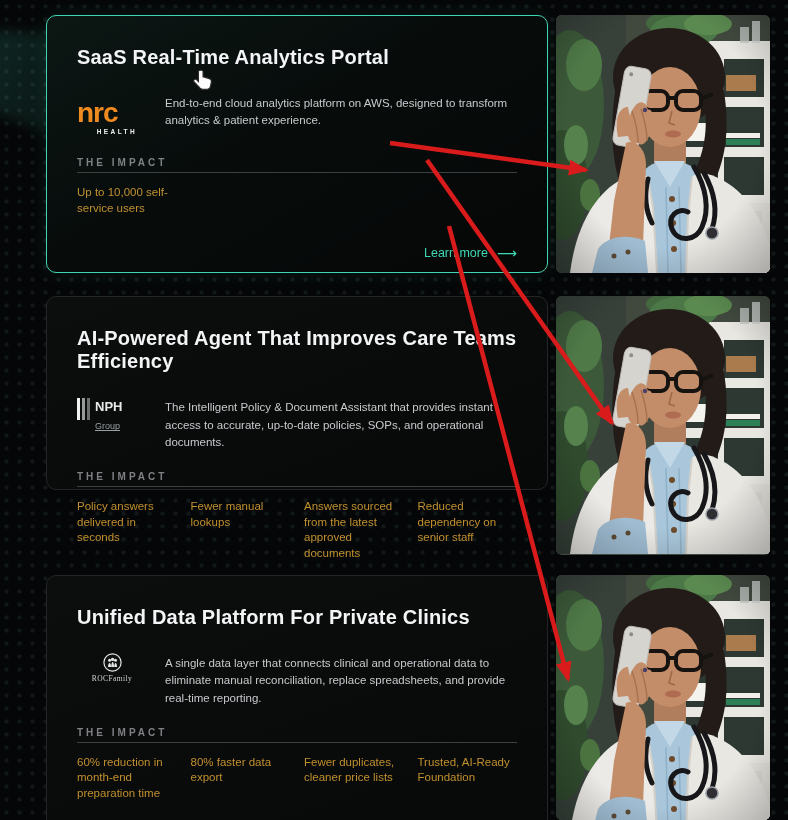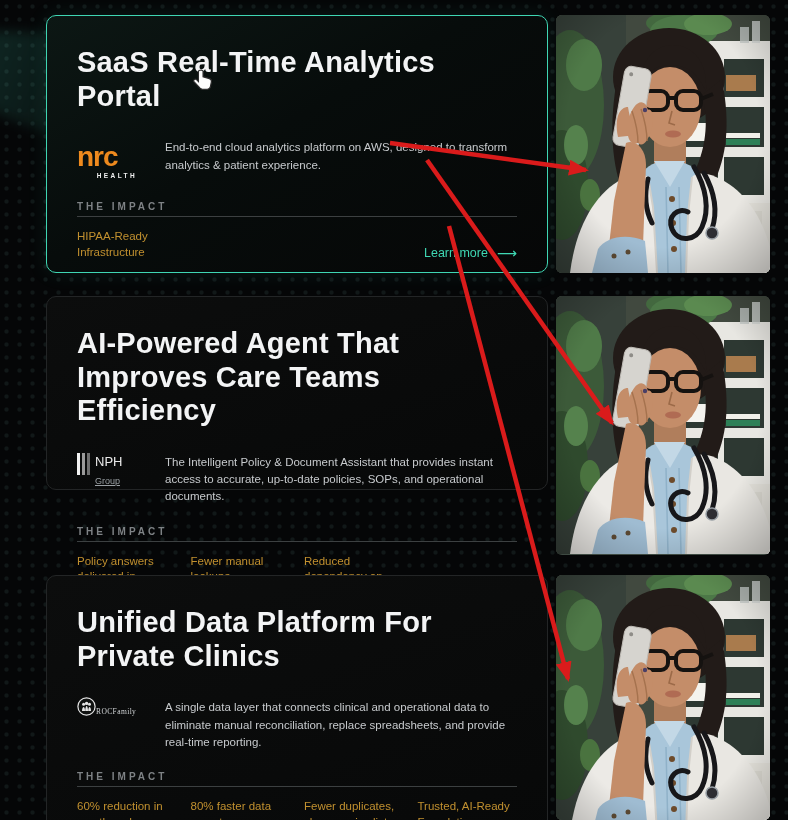--- a/index.html
+++ b/index.html
@@ -25,21 +25,21 @@
   }
   .card-1 {
     top:15px; height:258px;
     border:1.5px solid #3fd6b3;
     background: linear-gradient(150deg,#0c1714 0%, #070c0b 45%, #060707 100%);
     box-shadow: 0 0 20px rgba(63,214,179,0.10);
   }
   .card-2 { top:296px; height:194px; background:linear-gradient(160deg,#0c0d0d, #070808); }
   .card-3 { top:575px; height:292px; background:linear-gradient(160deg,#0c0d0d, #070808); }
   .card h2 {
-    margin:0 0 24px; font-size:29px; line-height:1.16; color:#f3f4f5;
+    margin:0 0 24px; font-size:20px; line-height:1.16; color:#f3f4f5;
     font-weight:bold; letter-spacing:.2px;
   }
   .logo-row { display:flex; gap:18px; margin-bottom:20px; min-height:44px; align-items:flex-start; }
   .logo-box { width:70px; flex:0 0 70px; }
   .desc { margin:2px 0 0; font-size:11.5px; line-height:1.5; color:#c7cacd; max-width:392px; }
   .impact-label {
     font-size:10px; letter-spacing:3px; color:#7e8285; font-weight:bold;
     padding-bottom:4px; border-bottom:1px solid #3c4041; margin-top:10px;
   }
   .stats { display:grid; grid-template-columns:repeat(4,1fr); gap:14px; margin-top:12px; }
@@ -52,23 +52,23 @@
   .learn-more .arrow-glyph { font-size:14px; line-height:1; }
   
   .nrc-text { display:block; font-size:28px; font-weight:bold; color:#ee8a1e; line-height:.85; letter-spacing:-1px;margin-top:8px; }
   .nrc-sub { display:block; width:60px; margin-top:3px; font-size:6.5px; font-weight:bold; color:#f0f0f0; letter-spacing:2.4px; text-align:right; }
   .nph { display:flex; gap:5px; align-items:flex-start; }
   .nph-bars { display:flex; gap:2px; padding-top:1px; }
   .nph-bars i { width:3px; height:22px; background:#cfcfcf; }
   .nph-bars i:nth-child(1){ background:#f2f2f2; }
   .nph-bars i:nth-child(2){ background:#9a9a9a; }
   .nph-bars i:nth-child(3){ background:#6f6f6f; }
-  .nph-main { font-size:13px; font-weight:normal; color:#e9e9e9; line-height:1;margin-top:20px; }
+  .nph-main { font-size:13px; font-weight:bold; color:#e9e9e9; line-height:1;margin-top:20px; }
   .nph-sub { font-size:9px; color:#9aa0a4; line-height:1.2;text-decoration:underline; }
-  .roc { display:flex; flex-direction:row; align-items:flex-end; }
+  .roc { display:flex; flex-direction:column; align-items:center; }
   .roc-text { font-size:7.5px; color:#cfd2d4; margin-top:2px; letter-spacing:.4px; font-family:"Liberation Serif", serif; }
   
   .photo { position:absolute; left:556px; width:214px; border-radius:6px; overflow:hidden; background:#3e4a42; z-index:2; }
   .photo-1 { top:15px;  height:258px; }
   .photo-2 { top:296px; height:259px; }
   .photo-3 { top:575px; height:245px; }
   .photo svg { display:block; width:214px; height:258px; }
   
   .overlay { position:absolute; left:0; top:0; z-index:50; pointer-events:none; }
   .cursor-icon { position:absolute; left:191px; top:66px; width:24px; height:28px; z-index:60; pointer-events:none; }
@@ -176,21 +176,21 @@
   <h2>SaaS Real-Time Analytics Portal</h2>
   <div class="logo-row">
     <div class="logo-box">
       <span class="nrc-text">nrc</span>
       <span class="nrc-sub">HEALTH</span>
     </div>
     <p class="desc">End-to-end cloud analytics platform on AWS, designed to transform analytics &amp; patient experience.</p>
   </div>
   <div class="impact-label">THE IMPACT</div>
   <div class="stats three">
-    <div class="stat">HIPAA-Ready Infrastructure</div>
+    <div class="stat">Up to 10,000 self-service users</div>
   </div>
   <a class="learn-more">
     <span>Learn more</span>
     <span class="arrow-glyph">⟶</span>
   </a>
 </article>
 
 <article class="card card-2">
   <h2>AI-Powered Agent That Improves Care Teams Efficiency</h2>
   <div class="logo-row">
@@ -206,20 +206,21 @@
           <span class="nph-sub">Group</span>
         </span>
       </div>
     </div>
     <p class="desc">The Intelligent Policy &amp; Document Assistant that provides instant access to accurate, up-to-date policies, SOPs, and operational documents.</p>
   </div>
   <div class="impact-label">THE IMPACT</div>
   <div class="stats">
     <div class="stat">Policy answers delivered in seconds</div>
     <div class="stat">Fewer manual lookups</div>
+    <div class="stat">Answers sourced from the latest approved documents</div>
     <div class="stat">Reduced dependency on senior staff</div>
   </div>
 </article>
 
 <article class="card card-3">
   <h2>Unified Data Platform For Private Clinics</h2>
   <div class="logo-row">
     <div class="logo-box">
       <div class="roc">
         <svg width="19" height="19" viewBox="0 0 19 19">

